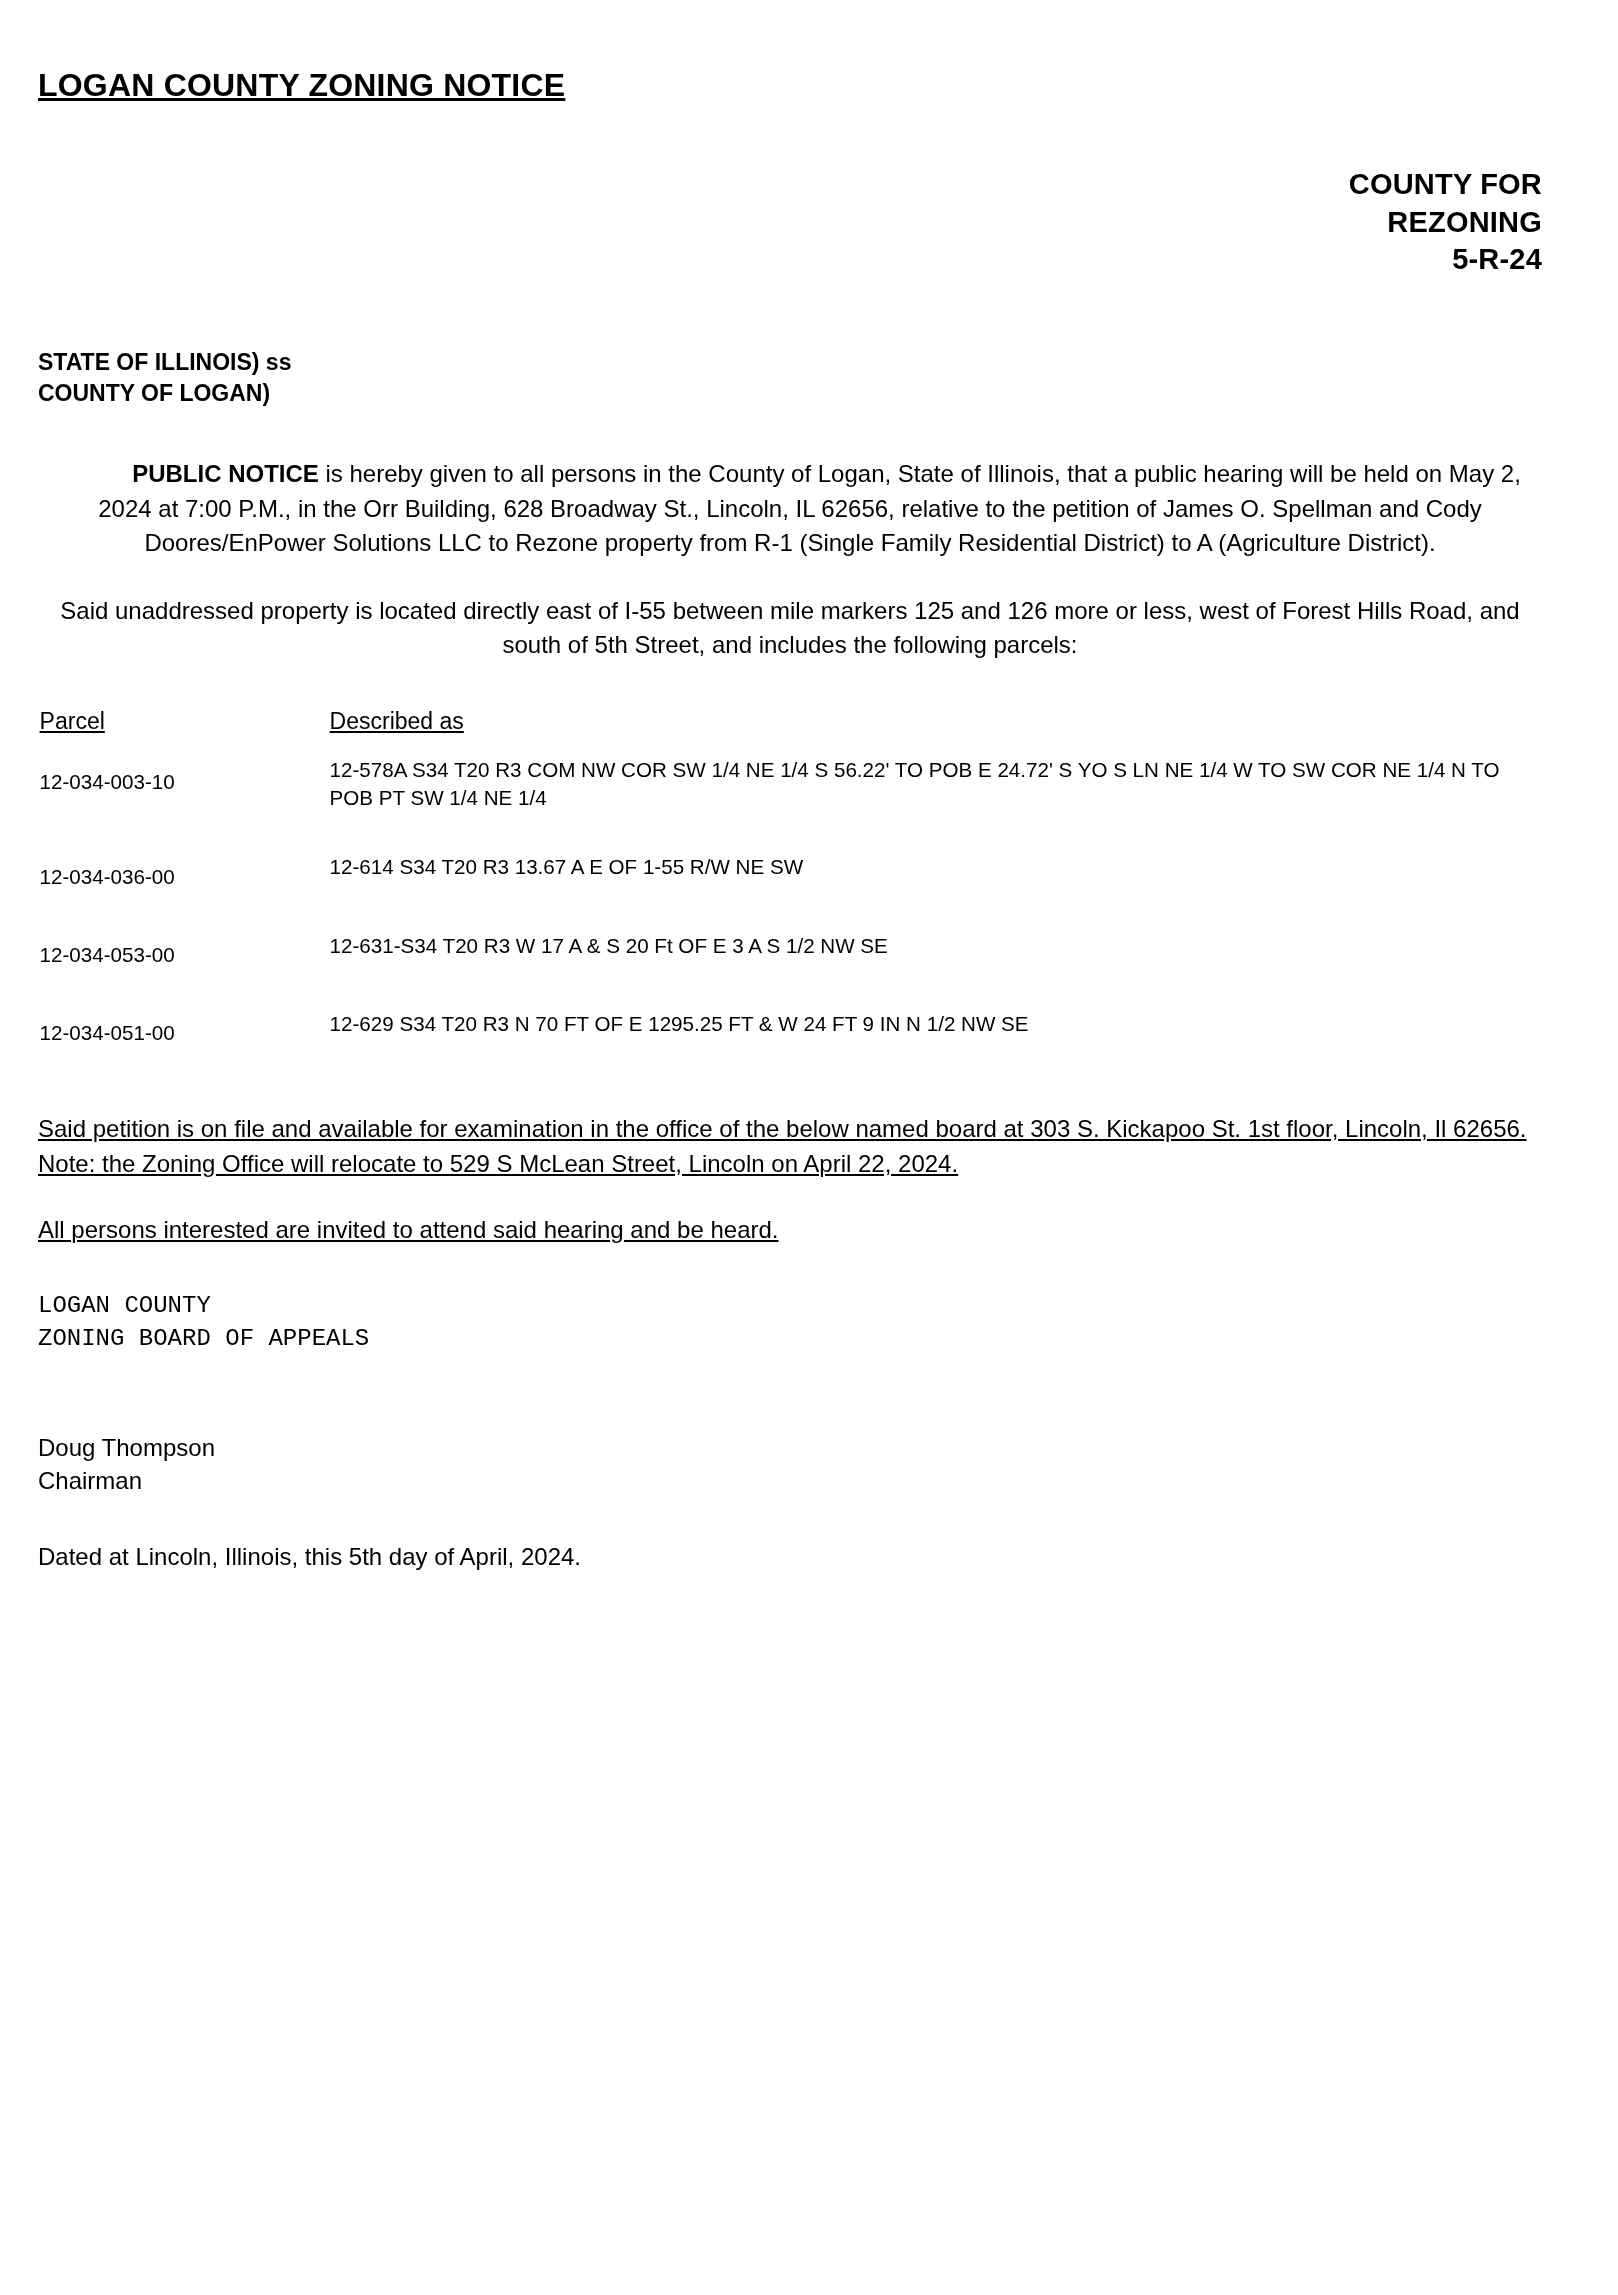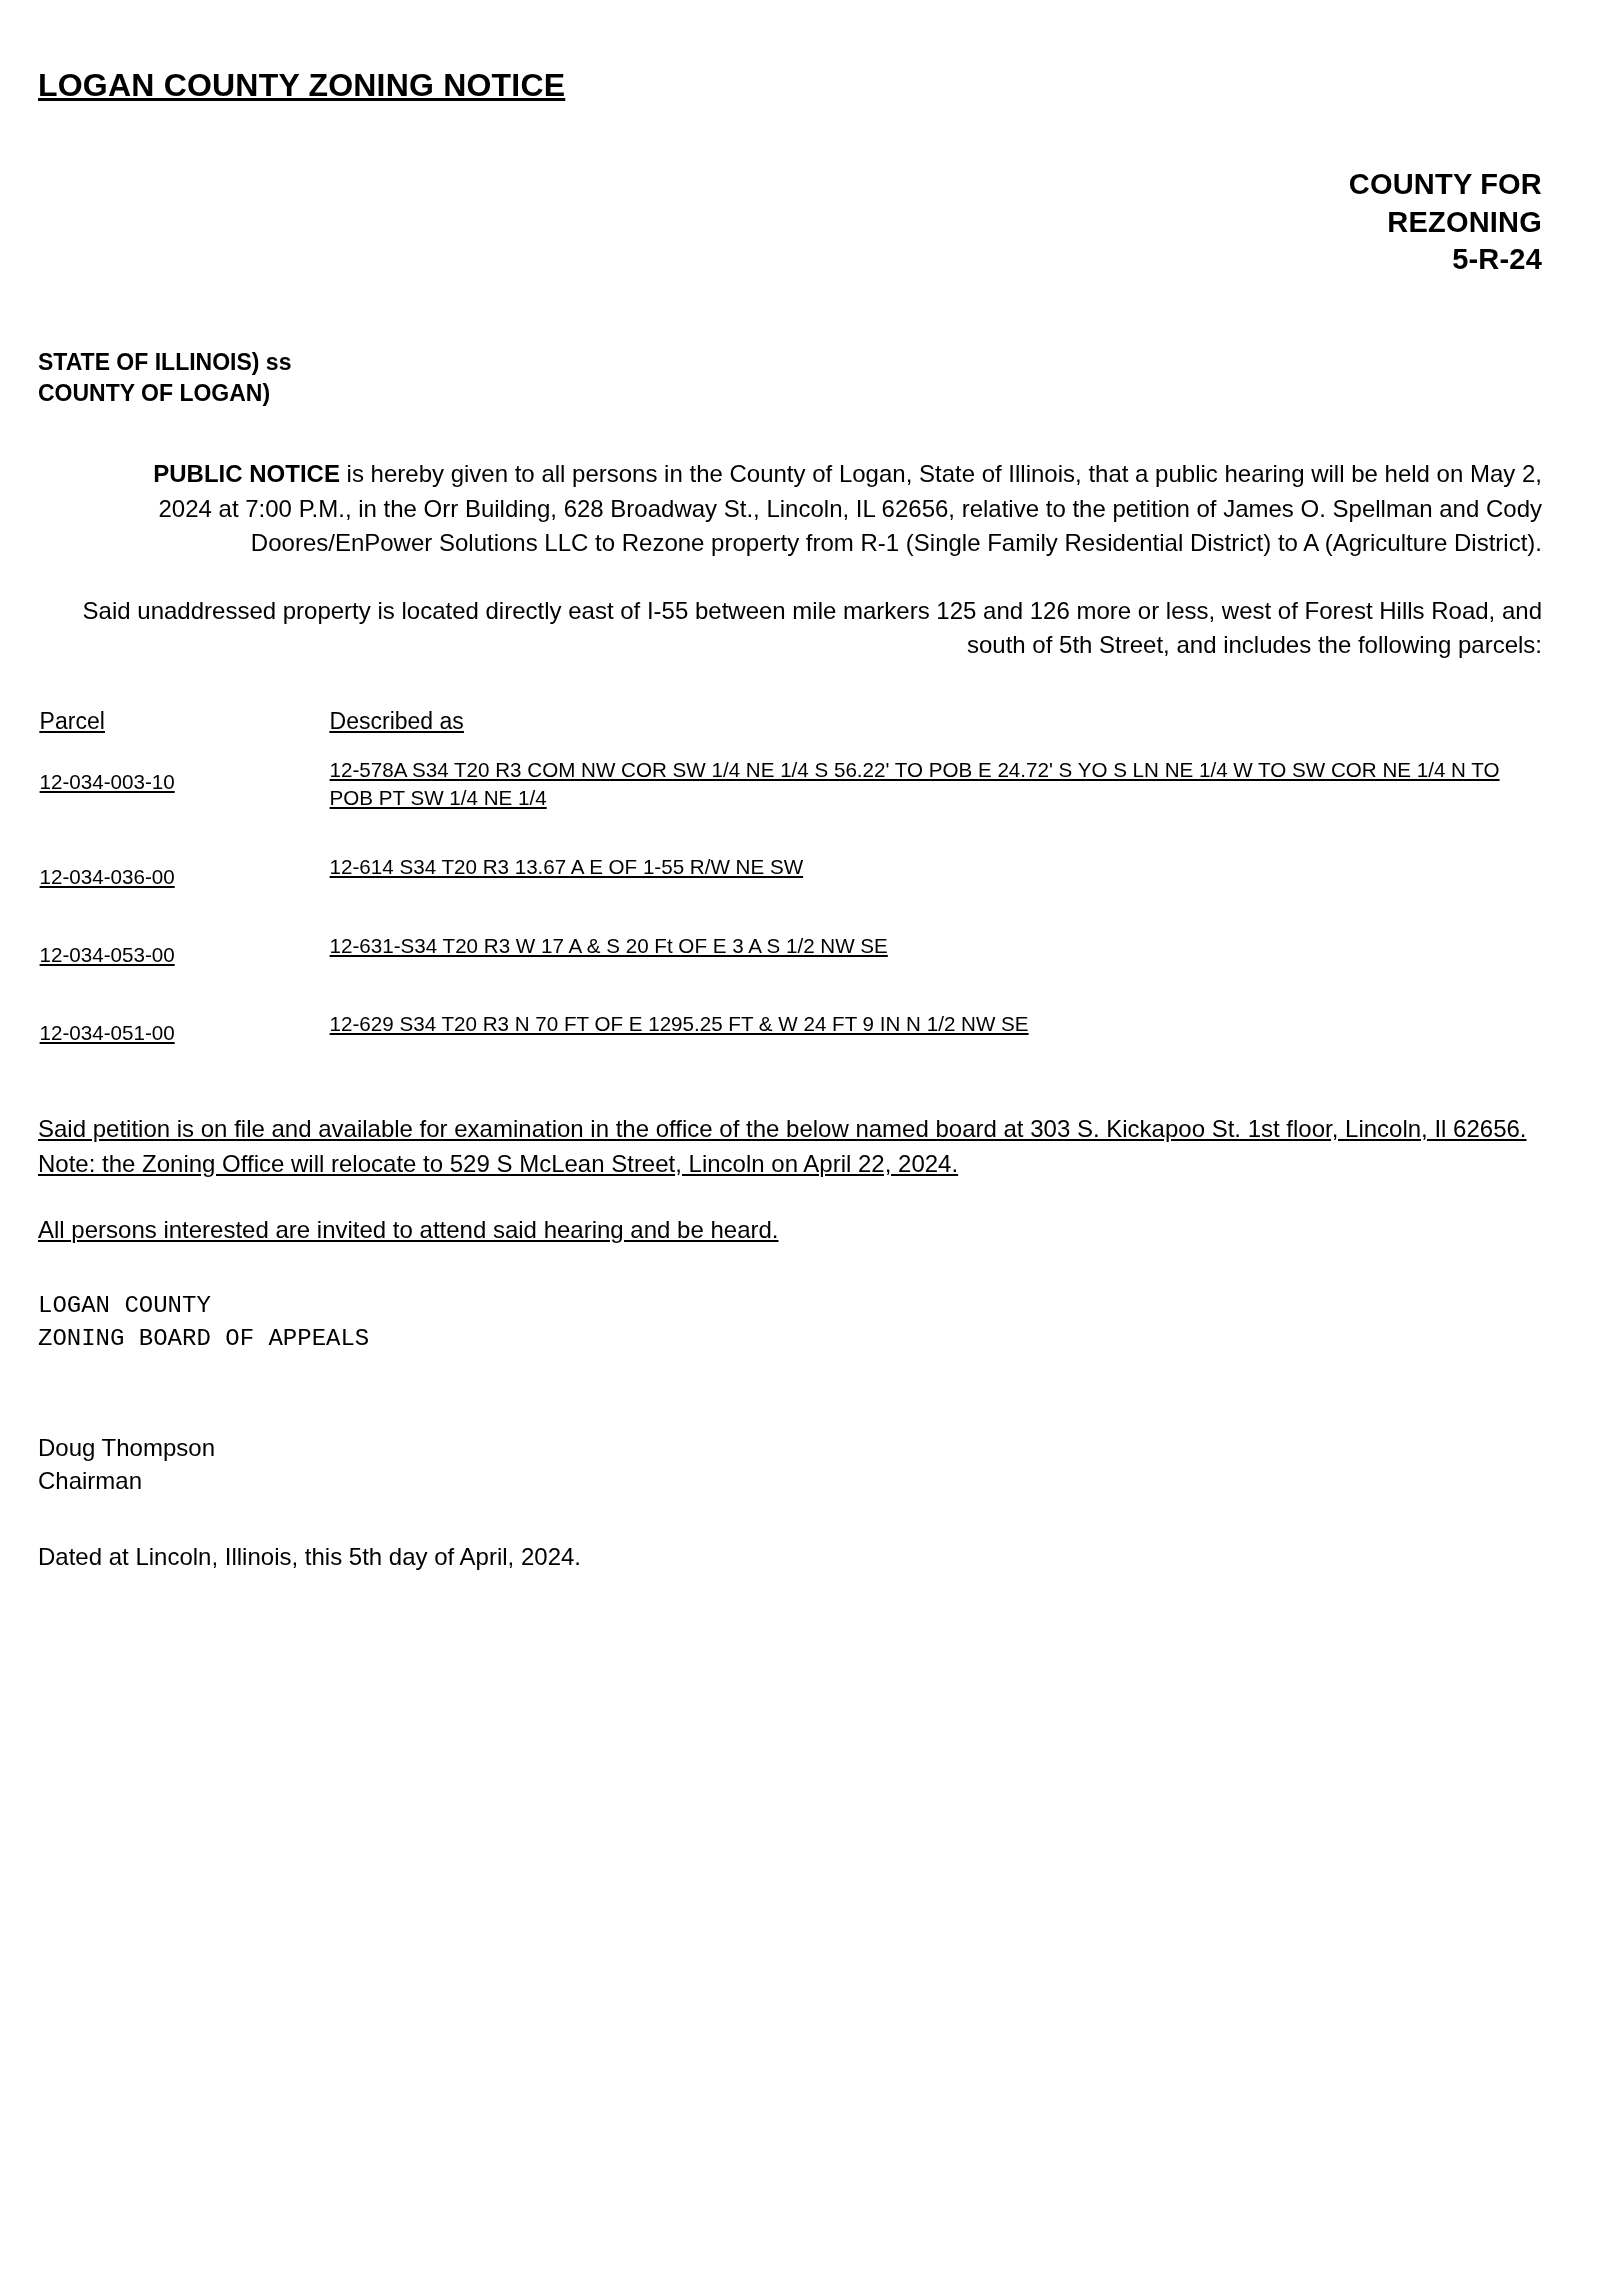--- a/index.html
+++ b/index.html
@@ -43,32 +43,31 @@
   }
   .concern {
     font-size: 23px;
     font-weight: bold;
     margin-top: 44px;
   }
   .body-para {
     font-size: 24px;
     line-height: 1.44;
     margin-top: 33px;
-    text-align: right;
+    text-align: center;
   }
   .body-para.first {
     margin-top: 49px;
     text-indent: 73px;
   }
   .strong {
     font-weight: bold;
   }
   .table-wrap {
     margin-top: 45px;
-    text-decoration: underline;
   }
   table.parcels {
     border-collapse: collapse;
     width: 100%;
   }
   table.parcels th {
     font-size: 23px;
     font-weight: normal;
     text-align: left;
     text-decoration: underline;

